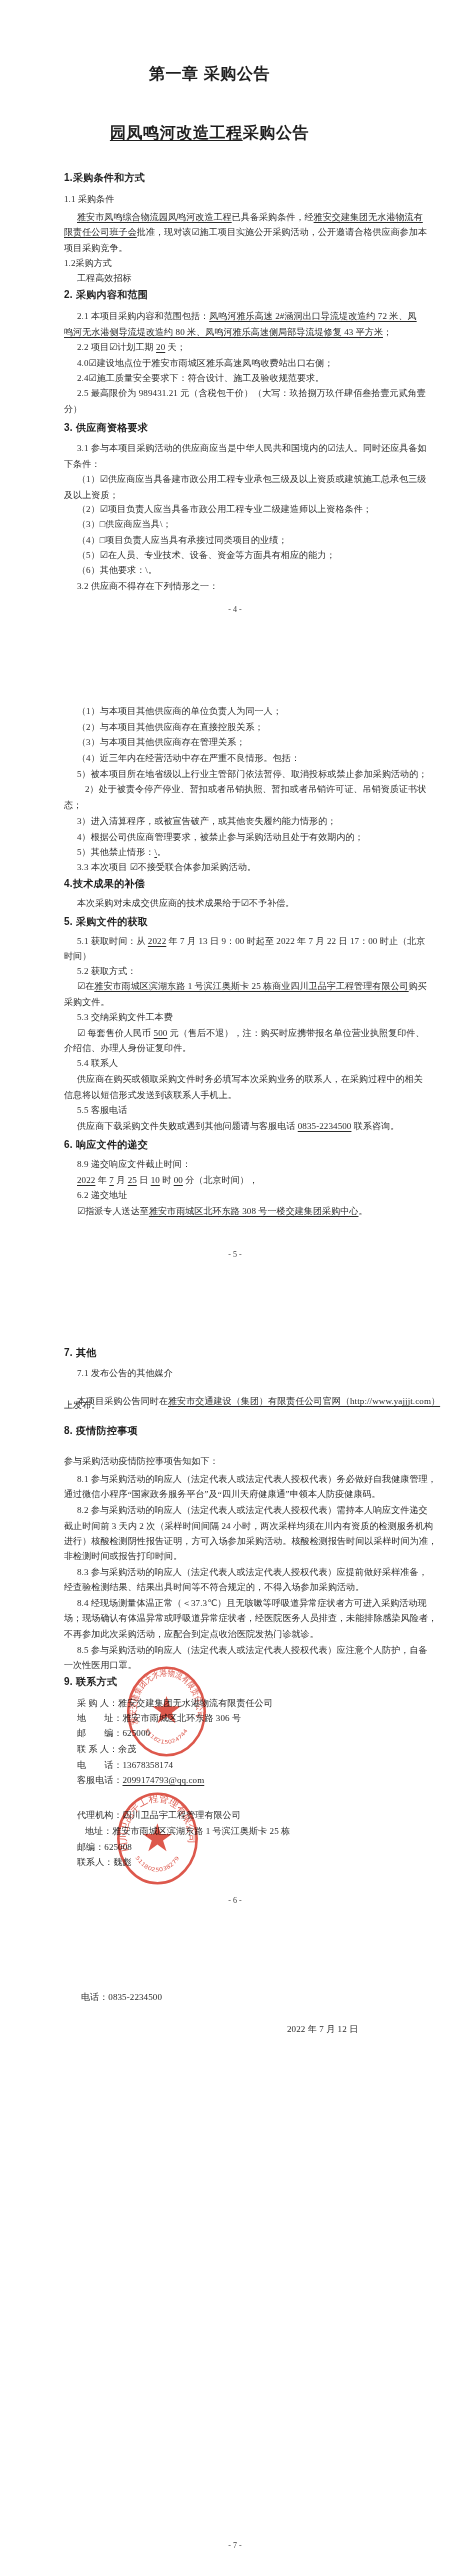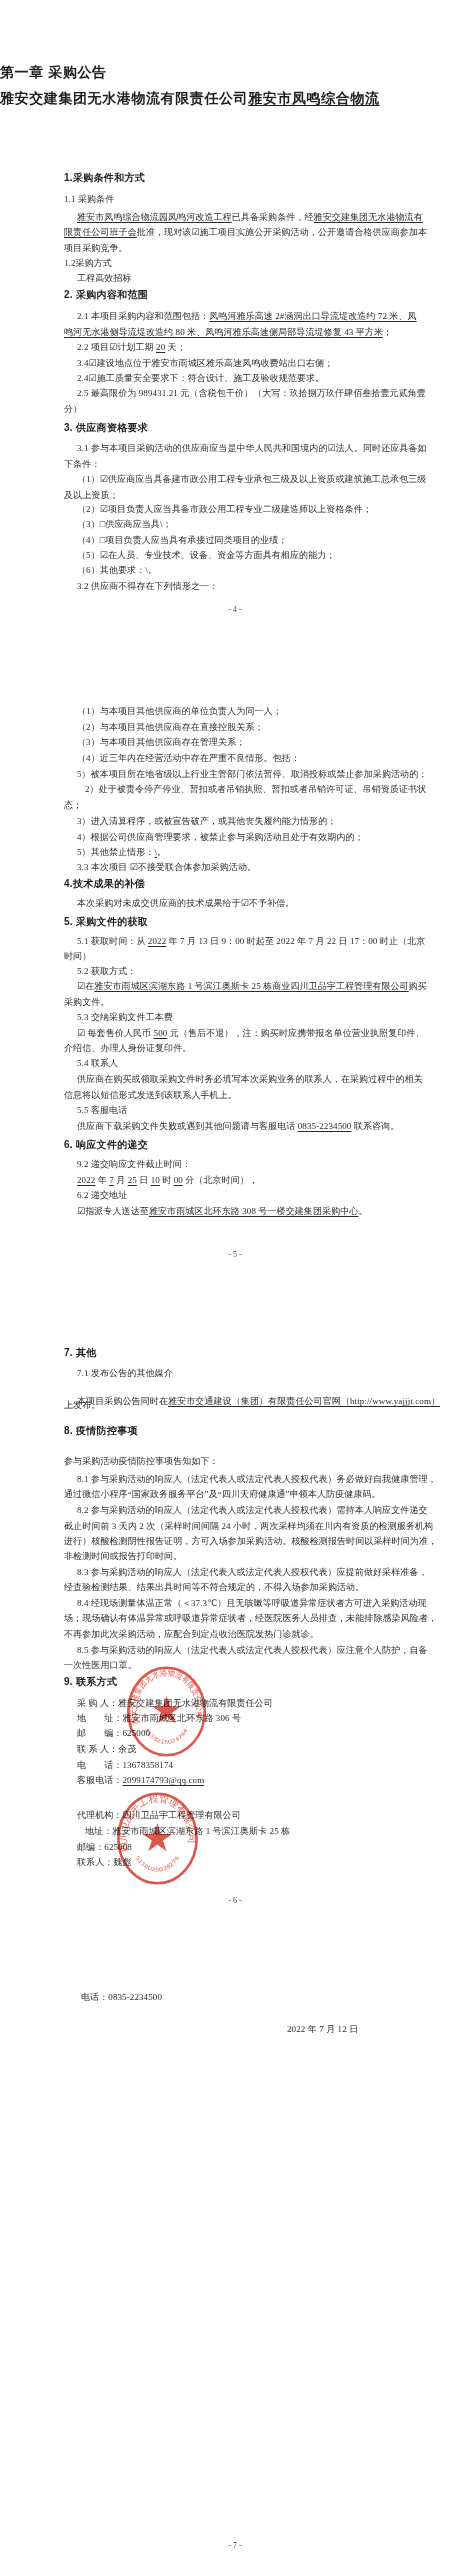--- a/index.html
+++ b/index.html
@@ -3,23 +3,23 @@
 <meta charset="utf-8">
 <style>
   html,body{margin:0;padding:0;background:#ffffff;}
   .document{
     position:relative;width:455px;height:2576px;background:#ffffff;
     font-family:"Liberation Serif","DejaVu Sans",serif;color:#2b2b2b;overflow:hidden;
   }
   .blk{position:absolute;left:64px;white-space:nowrap;line-height:1.2;}
   .line{font-size:9px;letter-spacing:0.1px;}
   .chapter,.title{
-    left:0;width:419px;text-align:left;
+    left:0;width:419px;text-align:center;
     font-family:"Liberation Sans","DejaVu Sans",sans-serif;font-weight:700;
-    font-size:14px;letter-spacing:0.6px;color:#1f1f1f;
+    font-size:16px;letter-spacing:0.6px;color:#1f1f1f;
   }
   .h1{
     font-family:"Liberation Sans","DejaVu Sans",sans-serif;font-weight:700;
     font-size:10px;color:#1f1f1f;letter-spacing:0.3px;
   }
   .pagenum{left:64px;width:342px;text-align:center;font-size:8px;color:#3d3d3d;}
   .u{text-decoration:underline;text-underline-offset:2.3px;text-decoration-thickness:0.6px;}
   .stamp{position:absolute;mix-blend-mode:multiply;opacity:0.85;z-index:2;}
   .stamp text{font-family:"DejaVu Sans","Liberation Sans",sans-serif;}
 </style>
@@ -52,33 +52,33 @@
     <text x="100" y="138" font-size="88" text-anchor="middle" fill="#d73a2c">★</text>
     <text font-size="22" fill="#d73a2c">
       <textPath href="#seal2-arc" xlink:href="#seal2-arc" textLength="288" lengthAdjust="spacingAndGlyphs">四川卫品宇工程管理有限公司</textPath>
     </text>
     <text font-size="12" fill="#d73a2c">
       <textPath href="#seal2-num" xlink:href="#seal2-num" textLength="125" lengthAdjust="spacingAndGlyphs">5118025038279</textPath>
     </text>
   </svg>
 
 <div class="blk chapter" style="top: 64px;"><span>第一章  采购公告</span></div>
-    <div class="blk title" style="top: 90px;"><span>雅安交建集团无水港物流有限责任公司</span><span class="u">雅安市凤鸣综合物流</span></div>
+    <div class="blk title" style="top: 123px;"><span class="u">园凤鸣河改造工程</span><span>采购公告</span></div>
     <div class="blk h1" style="top: 172px;"><span>1.采购条件和方式</span></div>
     <div class="blk line" style="top: 194px;"><span>1.1 采购条件</span></div>
     <div class="blk line" style="top: 212px; left: 77px;"><span class="u">雅安市凤鸣综合物流园凤鸣河改造工程</span><span>已具备采购条件，经</span><span class="u">雅安交建集团无水港物流有</span></div>
     <div class="blk line" style="top: 227px;"><span class="u">限责任公司班子会</span><span>批准，现对该☑施工项目实施公开采购活动，公开邀请合格供应商参加本</span></div>
     <div class="blk line" style="top: 243px;"><span>项目采购竞争。</span></div>
     <div class="blk line" style="top: 258px;"><span>1.2采购方式</span></div>
     <div class="blk line" style="top: 273px; left: 77px;"><span>工程高效招标</span></div>
     <div class="blk h1" style="top: 289px;"><span>2. 采购内容和范围</span></div>
     <div class="blk line" style="top: 311px; left: 77px;"><span>2.1 本项目采购内容和范围包括：</span><span class="u">凤鸣河雅乐高速 2#涵洞出口导流堤改造约 72 米、凤</span></div>
     <div class="blk line" style="top: 327px;"><span class="u">鸣河无水港侧导流堤改造约 80 米、凤鸣河雅乐高速侧局部导流堤修复 43 平方米</span><span>；</span></div>
     <div class="blk line" style="top: 342px; left: 77px;"><span>2.2 项目☑计划工期 </span><span class="u">20</span><span> 天；</span></div>
-    <div class="blk line" style="top: 358px; left: 77px;"><span>3.4☑建设地点位于雅安市雨城区雅乐高速凤鸣收费站出口右侧；</span></div>
+    <div class="blk line" style="top: 358px; left: 77px;"><span>4.0☑建设地点位于雅安市雨城区雅乐高速凤鸣收费站出口右侧；</span></div>
     <div class="blk line" style="top: 373px; left: 77px;"><span>2.4☑施工质量安全要求下：符合设计、施工及验收规范要求。</span></div>
     <div class="blk line" style="top: 388px; left: 77px;"><span>2.5 最高限价为 989431.21 元（含税包干价）（大写：玖拾捌万玖仟肆佰叁拾壹元贰角壹</span></div>
     <div class="blk line" style="top: 404px;"><span>分）</span></div>
     <div class="blk h1" style="top: 422px;"><span>3.  供应商资格要求</span></div>
     <div class="blk line" style="top: 443px; left: 77px;"><span>3.1 参与本项目采购活动的供应商应当是中华人民共和国境内的☑法人。同时还应具备如</span></div>
     <div class="blk line" style="top: 459px;"><span>下条件：</span></div>
     <div class="blk line" style="top: 474px; left: 77px;"><span>（1）☑供应商应当具备建市政公用工程专业承包三级及以上资质或建筑施工总承包三级</span></div>
     <div class="blk line" style="top: 490px;"><span>及以上资质；</span></div>
     <div class="blk line" style="top: 504px; left: 77px;"><span>（2）☑项目负责人应当具备市政公用工程专业二级建造师以上资格条件；</span></div>
     <div class="blk line" style="top: 519px; left: 77px;"><span>（3）□供应商应当具\；</span></div>
@@ -108,21 +108,21 @@
     <div class="blk line" style="top: 997px;"><span>采购文件。</span></div>
     <div class="blk line" style="top: 1012px; left: 77px;"><span>5.3 交纳采购文件工本费</span></div>
     <div class="blk line" style="top: 1028px; left: 77px;"><span>☑ 每套售价人民币 </span><span class="u">500</span><span> 元（售后不退），注：购买时应携带报名单位营业执照复印件、</span></div>
     <div class="blk line" style="top: 1043px;"><span>介绍信、办理人身份证复印件。</span></div>
     <div class="blk line" style="top: 1058px; left: 77px;"><span>5.4 联系人</span></div>
     <div class="blk line" style="top: 1074px; left: 77px;"><span>供应商在购买或领取采购文件时务必填写本次采购业务的联系人，在采购过程中的相关</span></div>
     <div class="blk line" style="top: 1090px;"><span>信息将以短信形式发送到该联系人手机上。</span></div>
     <div class="blk line" style="top: 1105px; left: 77px;"><span>5.5 客服电话</span></div>
     <div class="blk line" style="top: 1121px; left: 77px;"><span>供应商下载采购文件失败或遇到其他问题请与客服电话 </span><span class="u">0835-2234500</span><span> 联系咨询。</span></div>
     <div class="blk h1" style="top: 1139px;"><span>6. 响应文件的递交</span></div>
-    <div class="blk line" style="top: 1159px; left: 77px;"><span>9.2 递交响应文件截止时间：</span></div>
+    <div class="blk line" style="top: 1159px; left: 77px;"><span>8.9 递交响应文件截止时间：</span></div>
     <div class="blk line" style="top: 1175px; left: 77px;"><span class="u">2022</span><span> 年 </span><span class="u">7</span><span> 月 </span><span class="u">25</span><span> 日 </span><span class="u">10</span><span> 时 </span><span class="u">00</span><span> 分（北京时间），</span></div>
     <div class="blk line" style="top: 1190px; left: 77px;"><span>6.2 递交地址</span></div>
     <div class="blk line" style="top: 1206px; left: 77px;"><span>☑指派专人送达至</span><span class="u">雅安市雨城区北环东路 308 号一楼交建集团采购中心</span><span>。</span></div>
     <div class="blk pagenum" style="top: 1250px;"><span>- 5 -</span></div>
     <div class="blk h1" style="top: 1347px;"><span>7.  其他</span></div>
     <div class="blk line" style="top: 1368px; left: 77px;"><span>7.1 发布公告的其他媒介</span></div>
     <div class="blk line" style="top: 1384px; left: 77px; margin-top: 12px;"><span>本项目采购公告同时在</span><span class="u">雅安市交通建设（集团）有限责任公司官网（http://www.yajjjt.com）</span></div>
     <div class="blk line" style="top: 1400px;"><span>上发布。</span></div>
     <div class="blk h1" style="top: 1425px;"><span>8. 疫情防控事项</span></div>
     <div class="blk line" style="top: 1456px;"><span>参与采购活动疫情防控事项告知如下：</span></div>

